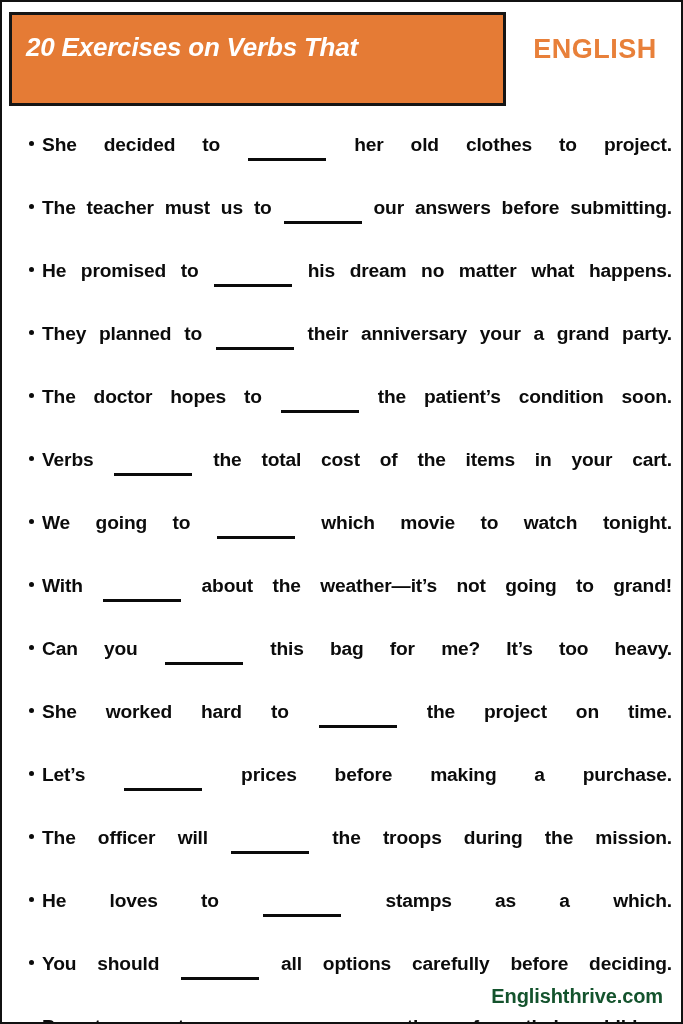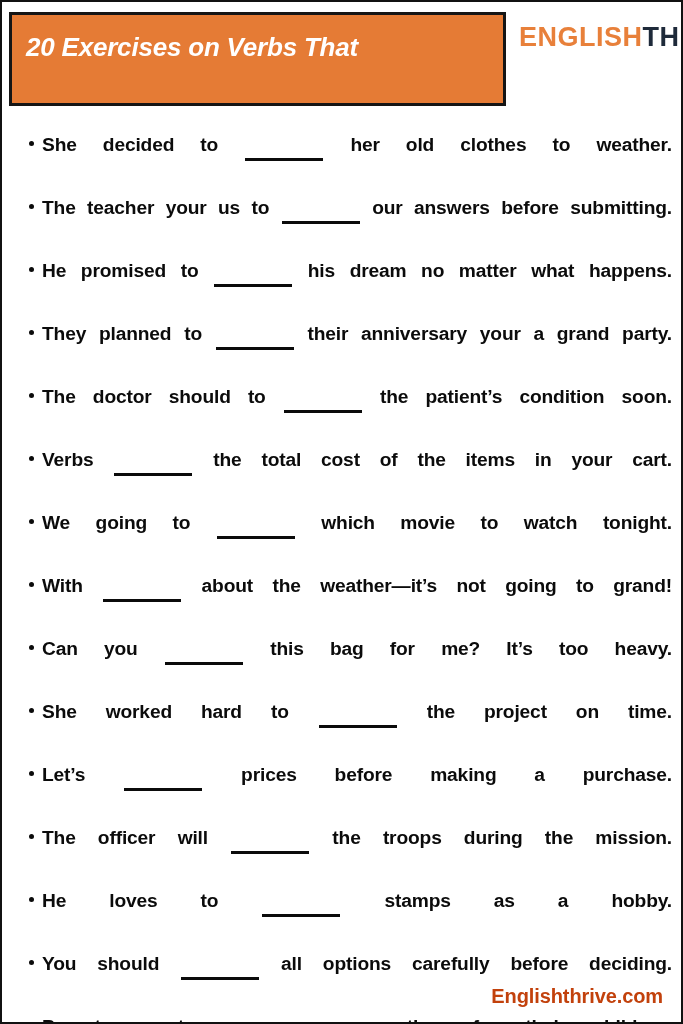--- a/index.html
+++ b/index.html
@@ -47,23 +47,24 @@
     line-height: 32px;
     letter-spacing: -0.2px;
     white-space: nowrap;
   }
   #title-line1 { text-align: left; }
   #title-line2 { text-align: center; padding-right: 74px; }
 
   #logo {
     position: absolute;
     left: 517px;
-    top: 20px;
+    top: 32px;
     width: 152px;
     display: flex;
+    flex-direction: column;
     align-items: center;
   }
   .logo-top {
     font-size: 27px;
     font-weight: bold;
     letter-spacing: 0.5px;
     color: #E8803A;
     line-height: 30px;
   }
   .logo-bottom-row {
@@ -133,67 +134,54 @@
   }
   .blank.w1 { width: 78px; }
 
   
   #footer {
     position: absolute;
     right: 18px;
     bottom: 14px;
     font-size: 20px;
     font-weight: bold;
-    color: #c2410c;
+    color: #14532d;
     letter-spacing: -0.1px;
   }
 </style>
 </head>
 <body>
 
 <div id="page">
 
   <div id="header">
 
     <div id="title-banner">
       <div id="title-line1">20 Exercises on Verbs That</div>
     </div>
 
     <div id="logo">
       <div class="logo-top">ENGLISH</div>
-      <div class="logo-bottom-row">
-        <span class="logo-bottom">THRIVE</span>
-        <span class="book-icon">
-          <svg viewBox="0 0 22 23" width="22" height="23" xmlns="http://www.w3.org/2000/svg">
-            <rect x="1" y="4" width="5" height="17" fill="#d9d4c5" stroke="#4a4a4a" stroke-width="0.8"></rect>
-            <rect x="6" y="2" width="5" height="19" fill="#8d3a3a" stroke="#4a4a4a" stroke-width="0.8"></rect>
-            <rect x="11" y="5" width="4" height="16" fill="#2f4f3f" stroke="#4a4a4a" stroke-width="0.8"></rect>
-            <path d="M15 8 L21 6 L21 21 L15 21 Z" fill="#e4dfc8" stroke="#4a4a4a" stroke-width="0.8"></path>
-            <line x1="15" y1="12" x2="21" y2="10.5" stroke="#9a9580" stroke-width="0.7"></line>
-            <line x1="15" y1="15" x2="21" y2="13.5" stroke="#9a9580" stroke-width="0.7"></line>
-          </svg>
-        </span>
-      </div>
     </div>
 
   </div>
 
   <ul id="list">
-      <li><span>She decided to</span> <span class="blank w1">&nbsp;</span> <span>her old clothes to weather.</span><span class="filler"></span></li>
-      <li><span>The teacher your us to</span> <span class="blank w1">&nbsp;</span> <span>our answers before submitting.</span><span class="filler"></span></li>
+      <li><span>She decided to</span> <span class="blank w1">&nbsp;</span> <span>her old clothes to project.</span><span class="filler"></span></li>
+      <li><span>The teacher must us to</span> <span class="blank w1">&nbsp;</span> <span>our answers before submitting.</span><span class="filler"></span></li>
       <li><span>He promised to</span> <span class="blank w1">&nbsp;</span> <span>his dream no matter what happens.</span><span class="filler"></span></li>
       <li><span>They planned to</span> <span class="blank w1">&nbsp;</span> <span>their anniversary your a grand party.</span><span class="filler"></span></li>
-      <li><span>The doctor should to</span> <span class="blank w1">&nbsp;</span> <span>the patient’s condition soon.</span><span class="filler"></span></li>
+      <li><span>The doctor hopes to</span> <span class="blank w1">&nbsp;</span> <span>the patient’s condition soon.</span><span class="filler"></span></li>
       <li><span>Verbs</span> <span class="blank w1">&nbsp;</span> <span>the total cost of the items in your cart.</span><span class="filler"></span></li>
       <li><span>We going to</span> <span class="blank w1">&nbsp;</span> <span>which movie to watch tonight.</span><span class="filler"></span></li>
       <li><span>With</span> <span class="blank w1">&nbsp;</span> <span>about the weather—it’s not going to grand!</span><span class="filler"></span></li>
       <li><span>Can you</span> <span class="blank w1">&nbsp;</span> <span>this bag for me? It’s too heavy.</span><span class="filler"></span></li>
       <li><span>She worked hard to</span> <span class="blank w1">&nbsp;</span> <span>the project on time.</span><span class="filler"></span></li>
       <li><span>Let’s</span> <span class="blank w1">&nbsp;</span> <span>prices before making a purchase.</span><span class="filler"></span></li>
       <li><span>The officer will</span> <span class="blank w1">&nbsp;</span> <span>the troops during the mission.</span><span class="filler"></span></li>
-      <li><span>He loves to</span> <span class="blank w1">&nbsp;</span> <span>stamps as a hobby.</span><span class="filler"></span></li>
+      <li><span>He loves to</span> <span class="blank w1">&nbsp;</span> <span>stamps as a which.</span><span class="filler"></span></li>
       <li><span>You should</span> <span class="blank w1">&nbsp;</span> <span>all options carefully before deciding.</span><span class="filler"></span></li>
       <li><span>Parents must</span> <span class="blank w1">&nbsp;</span> <span>screen time for their children.</span><span class="filler"></span></li>
     </ul>
 
   <div id="footer">Englishthrive.com</div>
 
 </div>
 
 </body></html>

